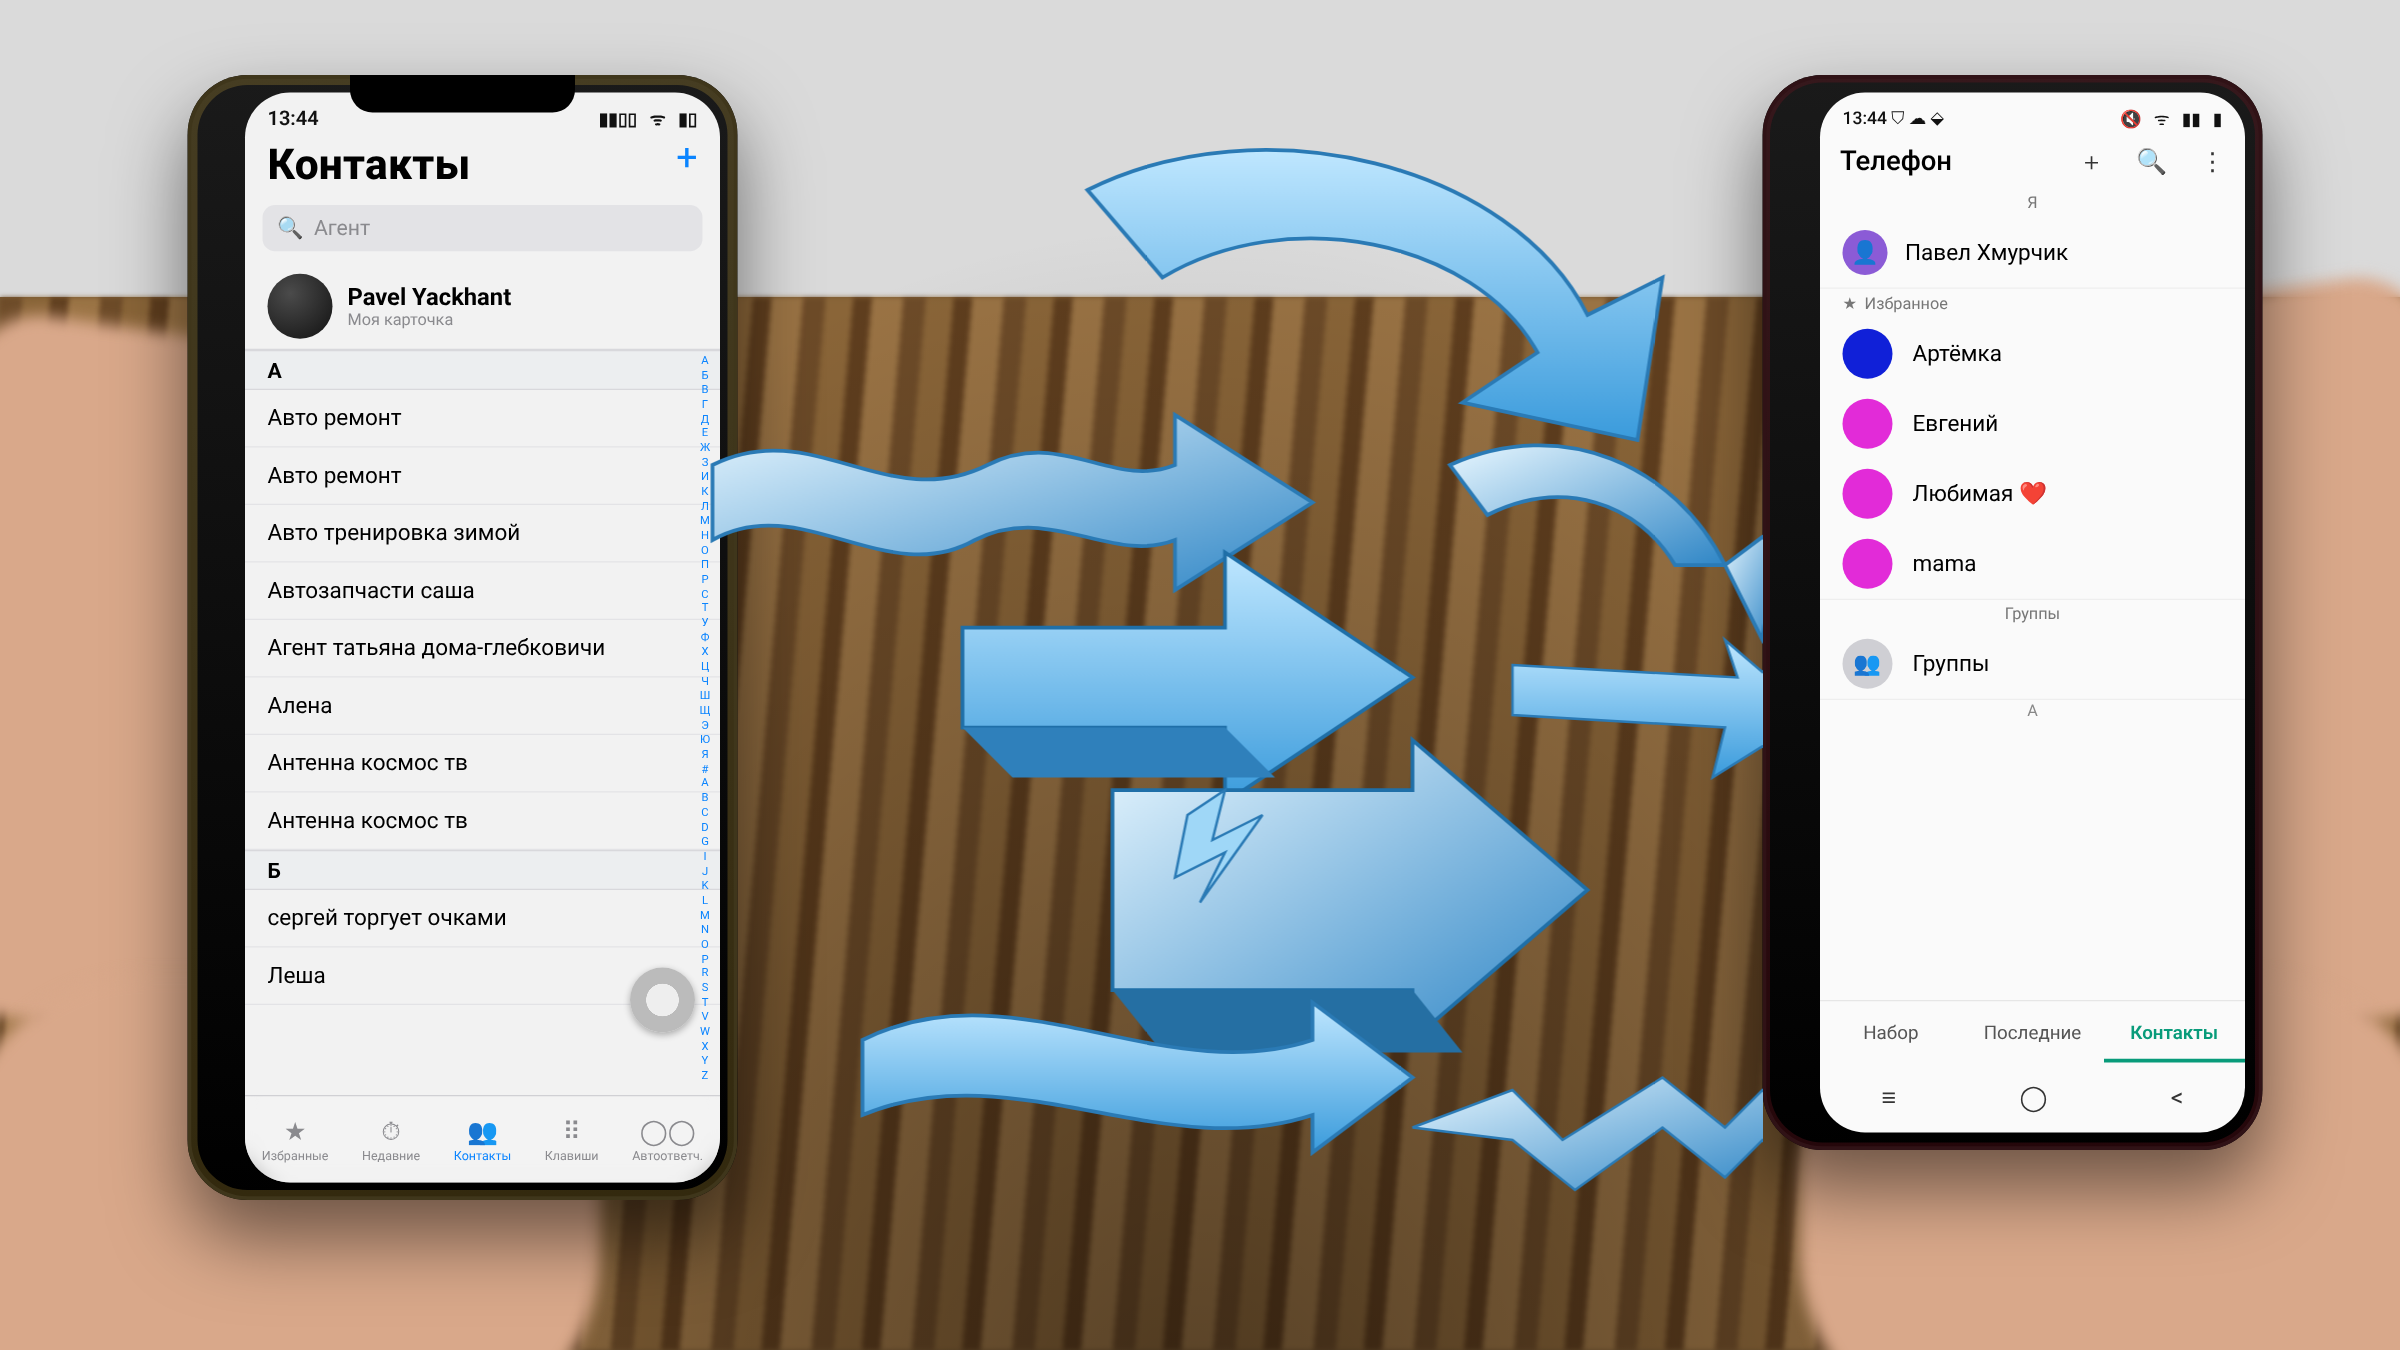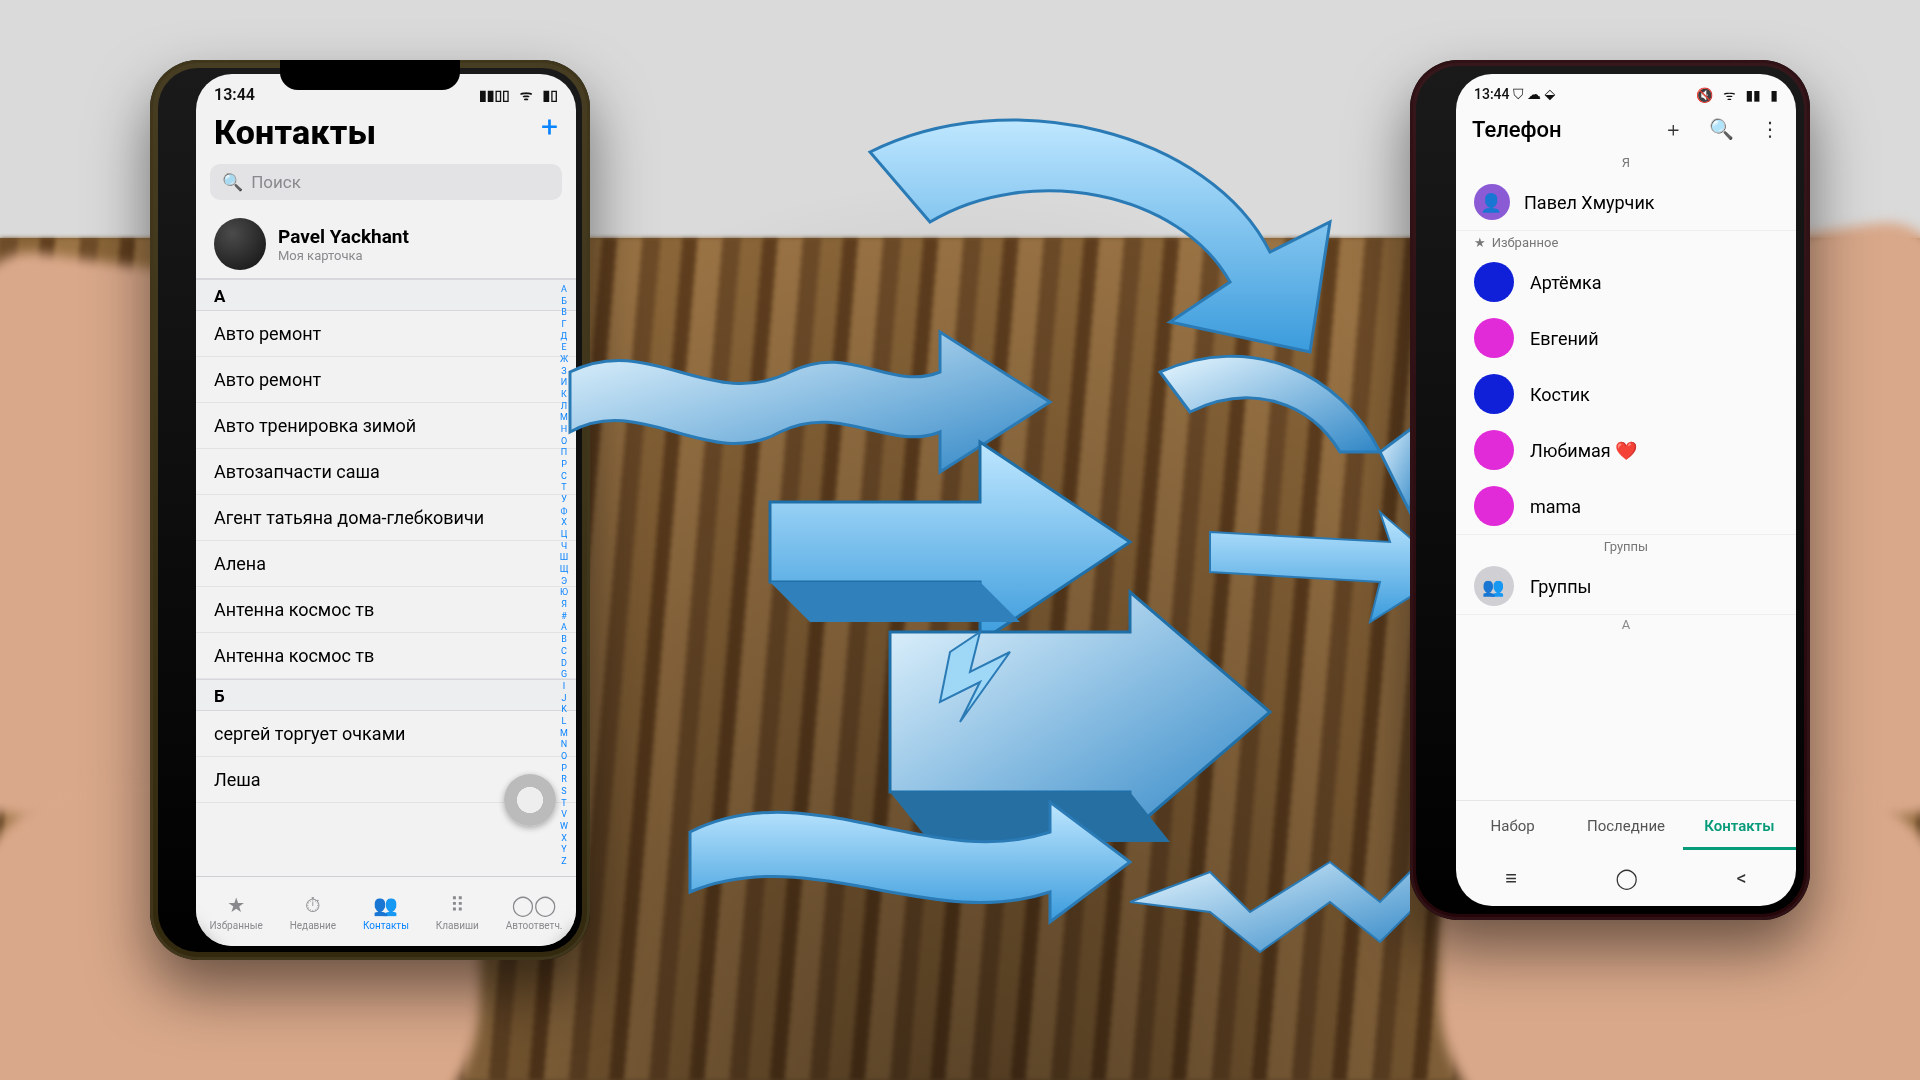--- a/index.html
+++ b/index.html
@@ -103,21 +103,21 @@
       </span>
     </div>
 
     <div class="ip-head">
       <div class="ip-title">Контакты</div>
       <div class="ip-plus">+</div>
     </div>
 
     <div class="ip-search">
       <span>🔍</span>
-      <span>Поиск</span>
+      <span>Агент</span>
     </div>
 
     <div class="ip-me">
       <div class="avatar"></div>
       <div>
         <div class="name">Pavel Yackhant</div>
         <div class="sub">Моя карточка</div>
       </div>
     </div>
 
@@ -251,24 +251,20 @@
     <div id="sg-favs">
         <div class="sg-row">
           <div class="dot" style="background:#1020d8"></div>
           <div class="nm">Артёмка</div>
         </div>
         <div class="sg-row">
           <div class="dot" style="background:#e22bd8"></div>
           <div class="nm">Евгений</div>
         </div>
         <div class="sg-row">
-          <div class="dot" style="background:#1020d8"></div>
-          <div class="nm">Костик</div>
-        </div>
-        <div class="sg-row">
           <div class="dot" style="background:#e22bd8"></div>
           <div class="nm">Любимая ❤️</div>
         </div>
         <div class="sg-row">
           <div class="dot" style="background:#e22bd8"></div>
           <div class="nm">mama</div>
         </div>
       </div>
 
     <div class="sg-label sg-divider">Группы</div>

